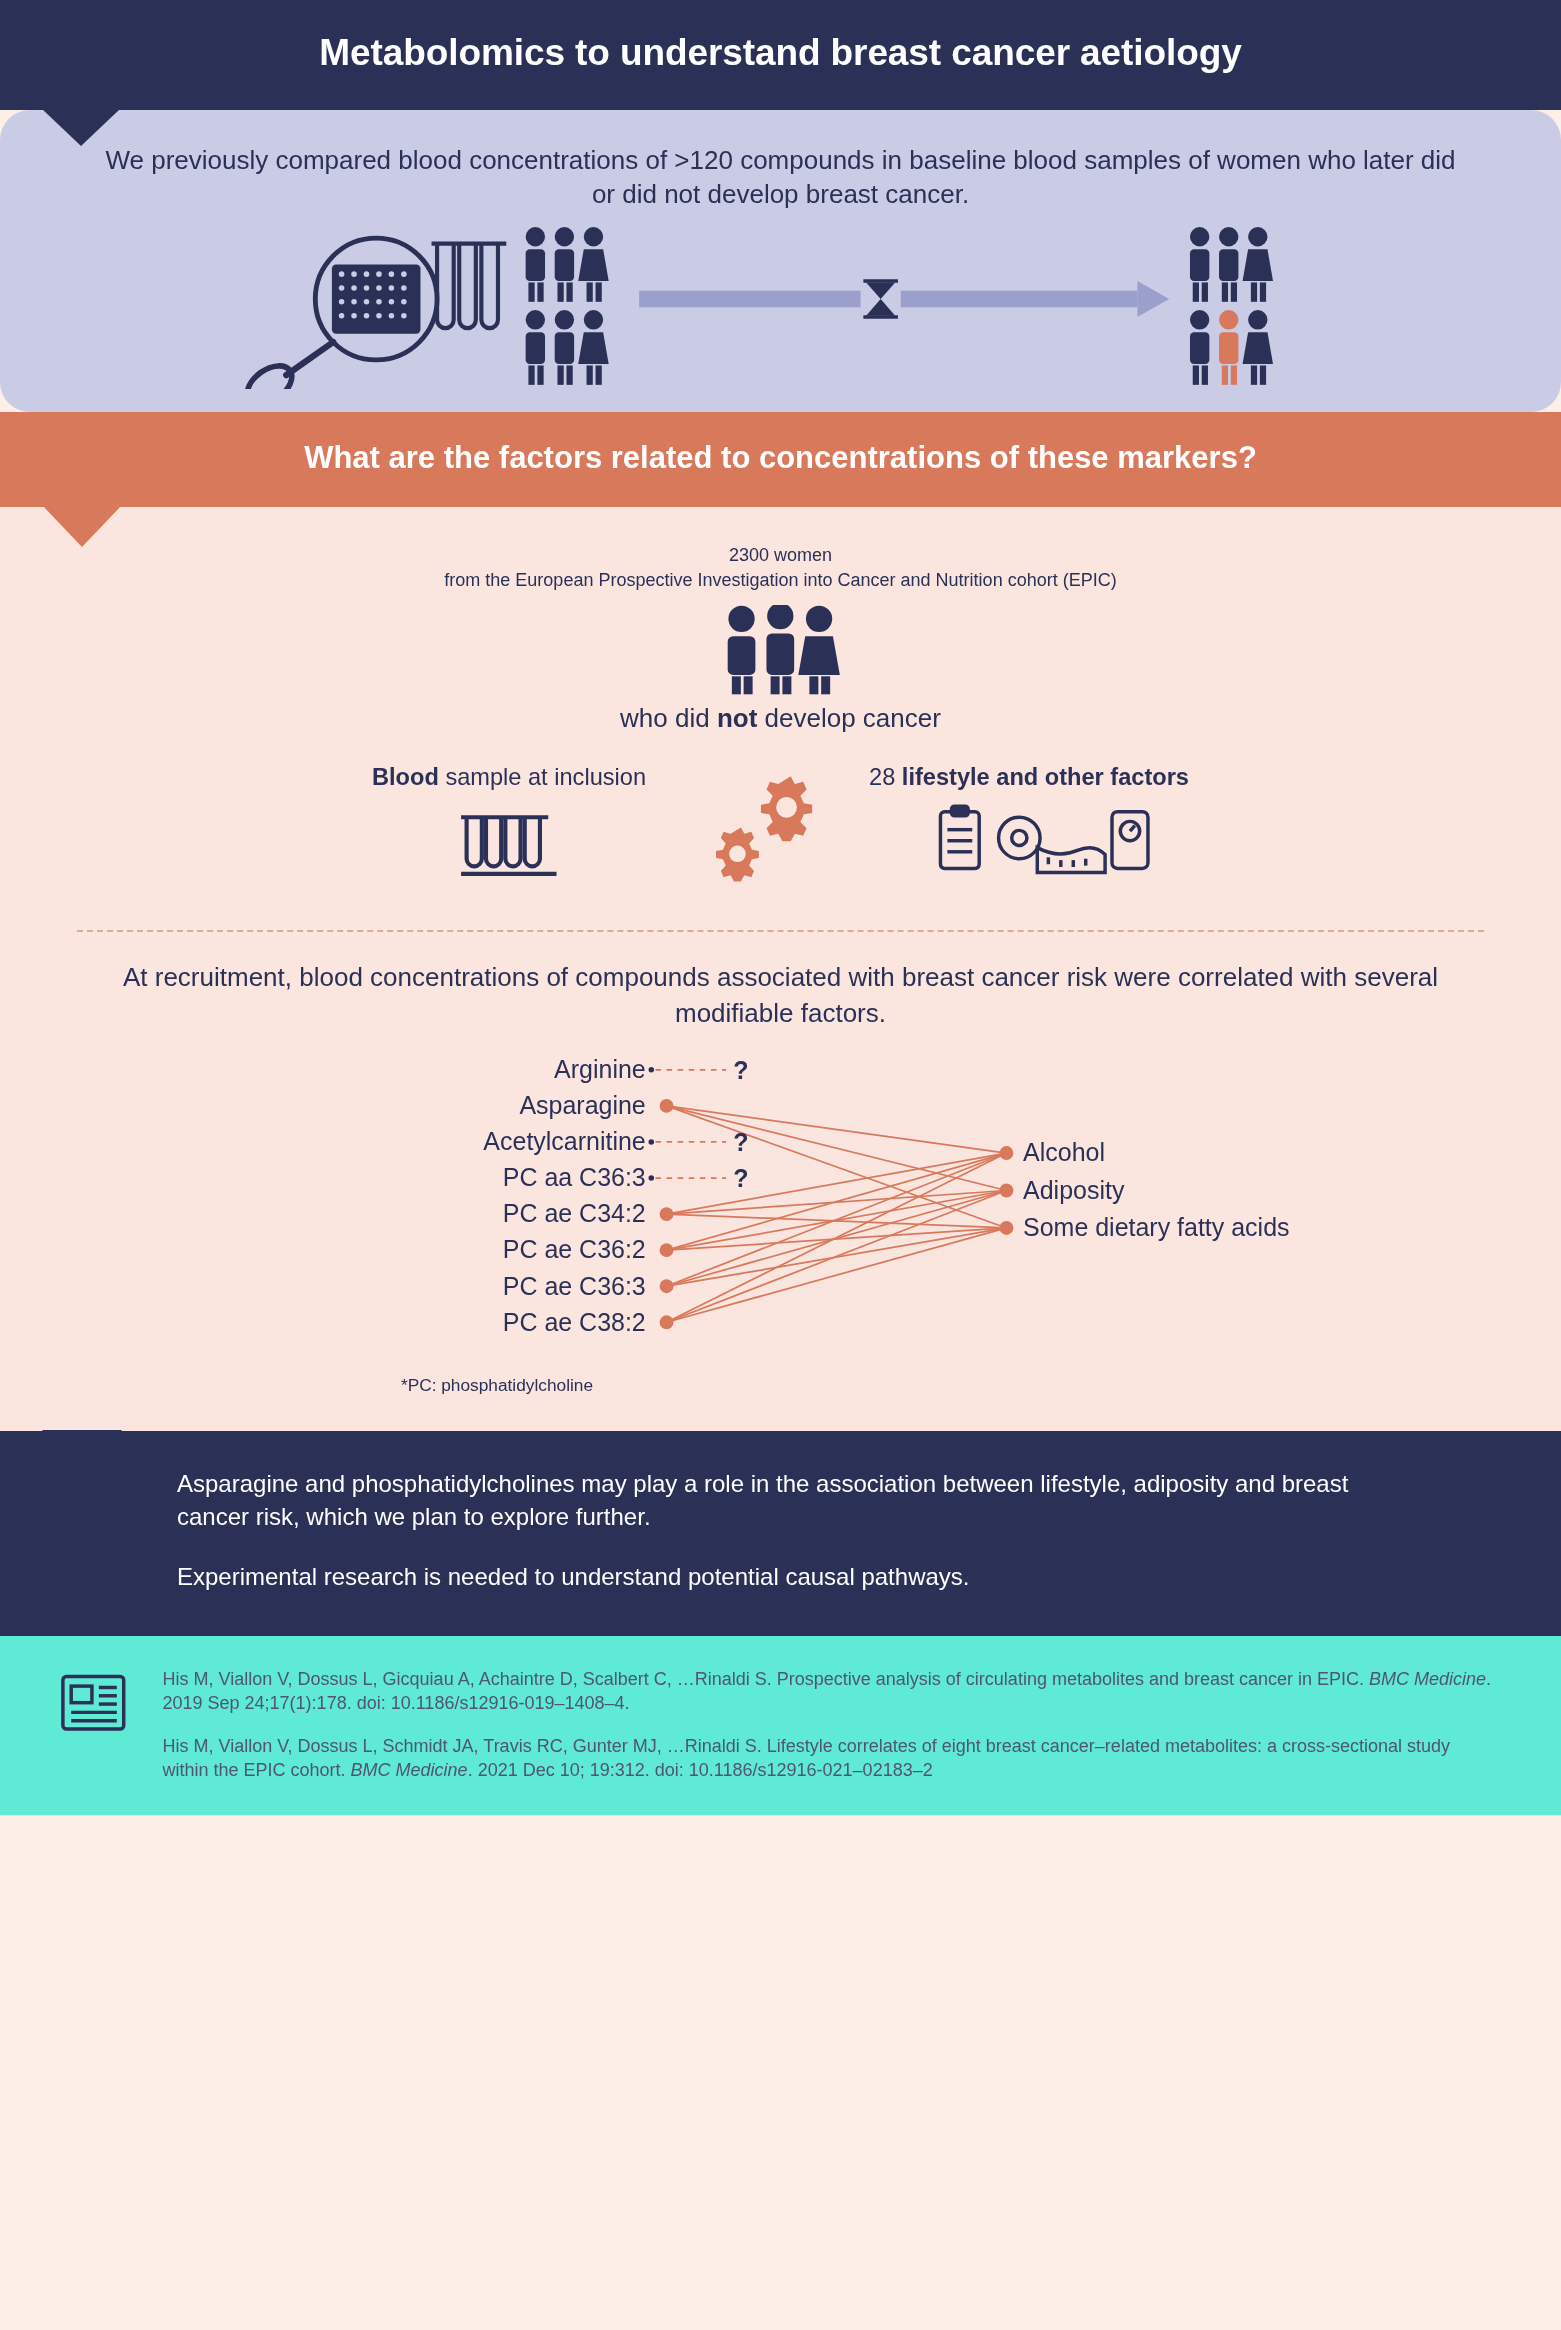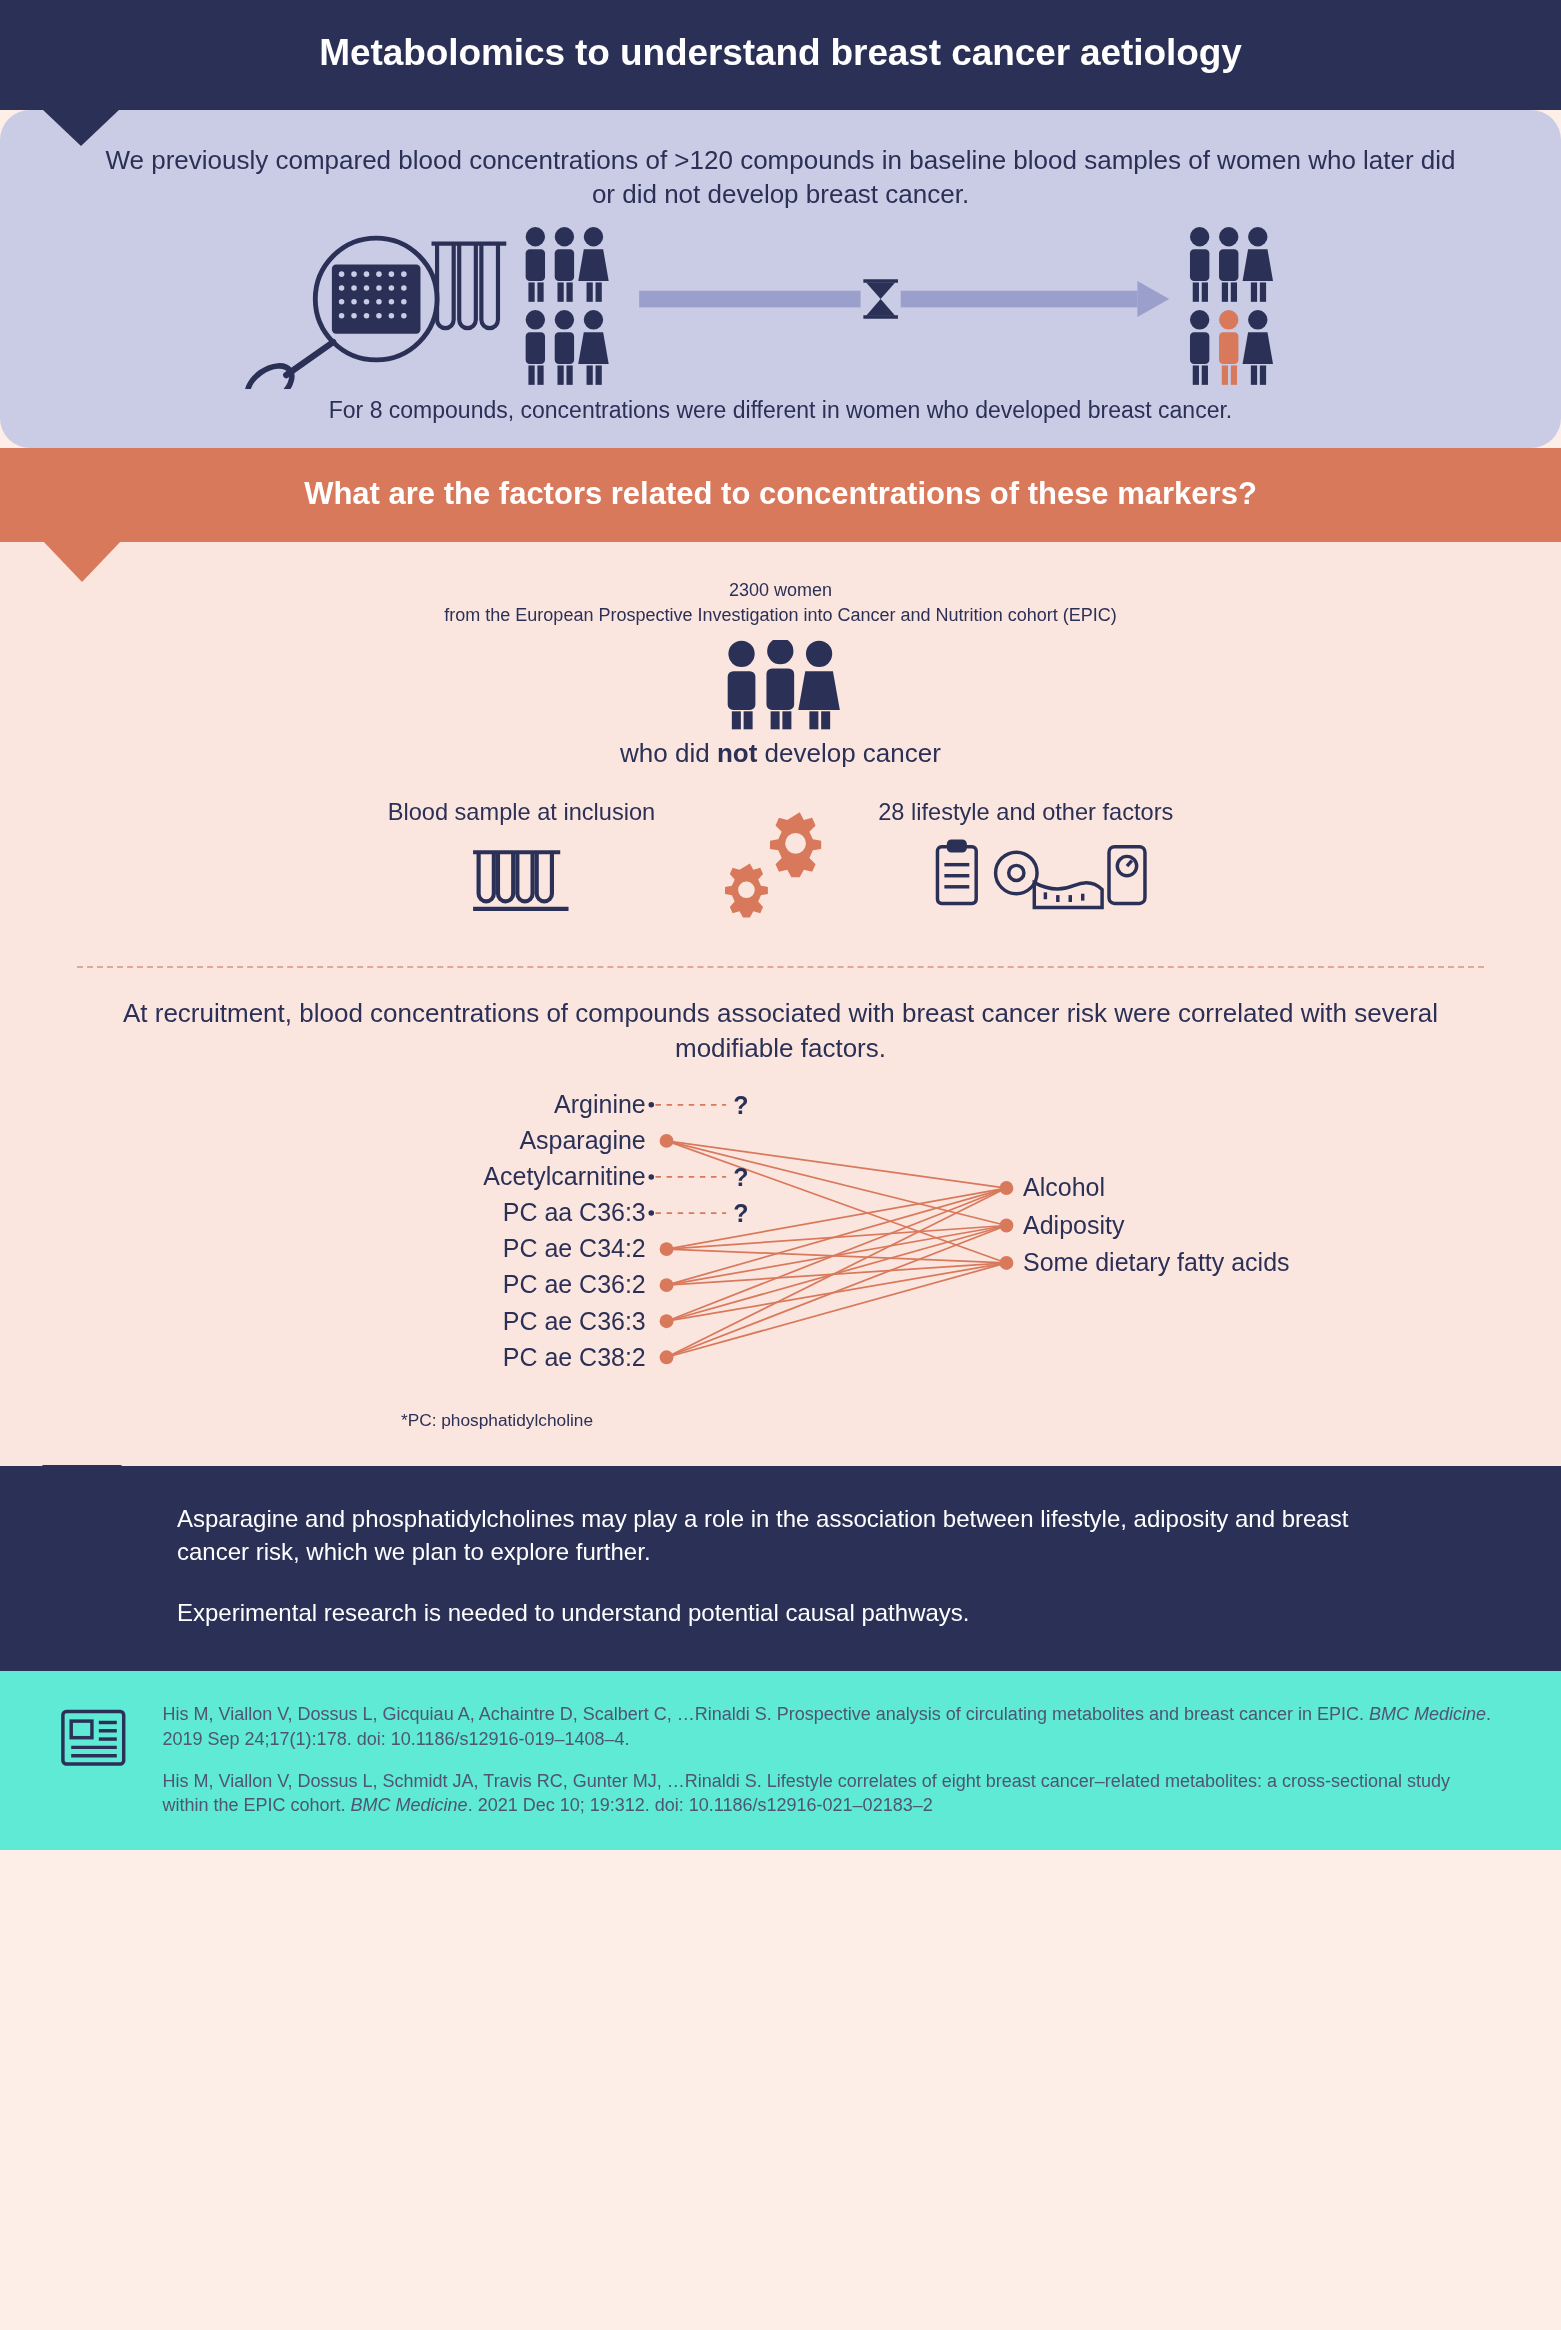--- a/index.html
+++ b/index.html
@@ -111,21 +111,21 @@
     gap: 42px;
     margin-top: 30.5px;
   }
   .col-cell { text-align: center; }
   .col-cell .cap {
     color: #2b3057;
     font-size: 23.6px;
     margin-bottom: 11px;
     white-space: nowrap;
   }
-  .col-cell .cap b { font-weight: normal; margin-top: 25px; }
+  .col-cell .cap b { font-weight: bold; margin-top: 25px; }
   .gears-cell { padding-top: 4.2px; }
 
   .dashed-sep {
     border-top: 2.1px dashed #e0a896;
     margin: 32px 21px 28px;
   }
 
   .corr-text {
     text-align: center;
     color: #2b3057;
@@ -310,21 +310,20 @@
             <rect x="63" y="80" width="9" height="28" fill="#d9795c"></rect>
           <circle cx="102" cy="14" r="14"></circle>
             <path d="M88 32 h28 l8 46 h-44 z"></path>
             <rect x="92" y="80" width="9" height="28"></rect>
             <rect x="105" y="80" width="9" height="28"></rect>
         </g>
       </g>
     </svg>
   </div>
 
-  <div class="tail">For 8 compounds, concentrations were different in women who developed breast cancer.</div>
 </div>
 
 <div class="band-q">
   <h2>What are the factors related to concentrations of these markers?</h2>
   <div class="notch-orange"></div>
 </div>
 
 <div class="band-body">
 
   <div class="cohort-lines">2300 women</div>

